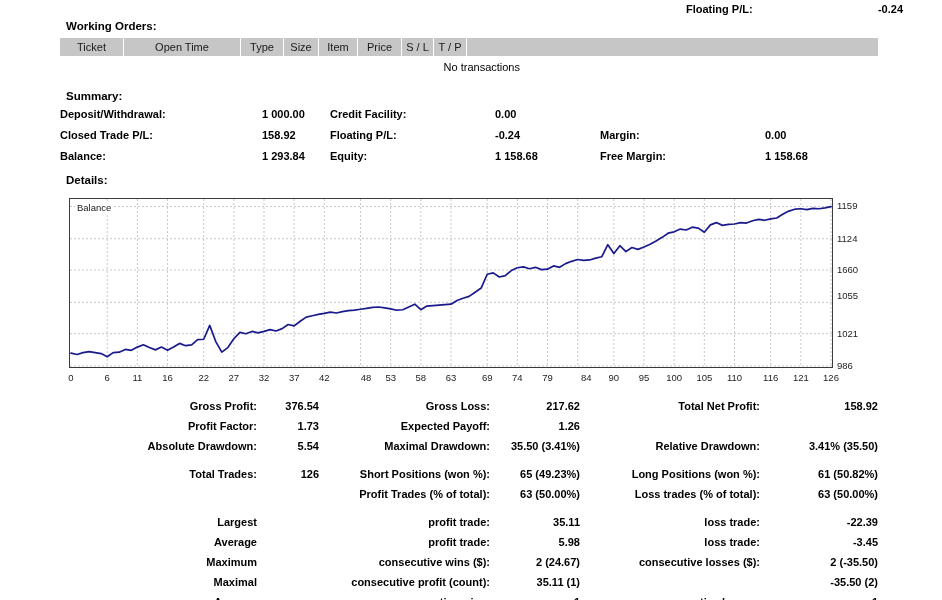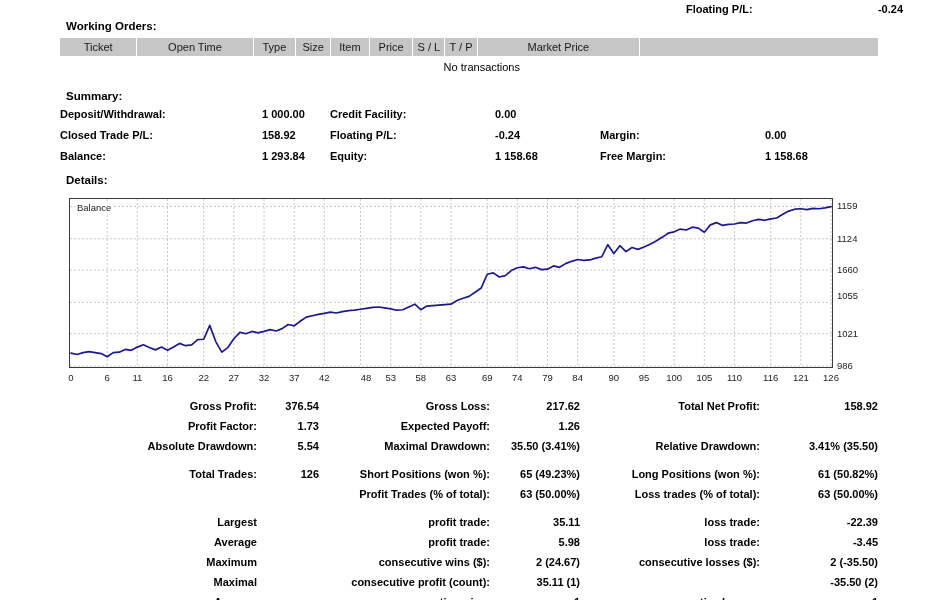--- a/index.html
+++ b/index.html
@@ -155,29 +155,28 @@
 <body>
 
 <div class="abs" id="floating-pl-row">
   <div class="abs lbl" id="floating-pl-label">Floating P/L:</div>
   <div class="abs val" id="floating-pl-value">-0.24</div>
 </div>
 
 <div class="abs section-title" id="working-orders-title">Working Orders:</div>
 
 <div class="abs" id="orders-table">
-    <div class="th" style="width: 78px;">Ticket</div>
+    <div class="th" style="width: 64px;">Ticket</div>
     <div class="th" style="width: 117px;">Open Time</div>
     <div class="th" style="width: 43px;">Type</div>
     <div class="th" style="width: 35px;">Size</div>
     <div class="th" style="width: 39px;">Item</div>
     <div class="th" style="width: 44px;">Price</div>
     <div class="th" style="width: 32px;">S / L</div>
     <div class="th" style="width: 33px;">T / P</div>
-    <div class="th" style="width: 163px;">Market Price</div>
     <div class="th" style="width: 240px;"></div>
   </div>
 
 <div class="abs" id="no-transactions">No transactions</div>
 
 <div class="abs section-title" id="summary-title">Summary:</div>
 <div id="summary-rows">
     <div class="abs lbl c1-lbl" style="top: 108px;">Deposit/Withdrawal:</div>
     <div class="abs val c1-val" style="top: 108px;">1 000.00</div>
     <div class="abs lbl c2-lbl" style="top: 108px;">Credit Facility:</div>
@@ -247,21 +246,21 @@
       <div class="xtick" style="left: 190.016px; width: 28px;">32</div>
       <div class="xtick" style="left: 220.175px; width: 28px;">37</div>
       <div class="xtick" style="left: 250.333px; width: 28px;">42</div>
       <div class="xtick" style="left: 292px; width: 28px;">48</div>
       <div class="xtick" style="left: 316.683px; width: 28px;">53</div>
       <div class="xtick" style="left: 346.841px; width: 28px;">58</div>
       <div class="xtick" style="left: 377px; width: 28px;">63</div>
       <div class="xtick" style="left: 413.19px; width: 28px;">69</div>
       <div class="xtick" style="left: 443.349px; width: 28px;">74</div>
       <div class="xtick" style="left: 473.508px; width: 28px;">79</div>
-      <div class="xtick" style="left: 503.667px; width: 28px;">84</div>
+      <div class="xtick" style="left: 503.667px; width: 28px; text-align: right;">84</div>
       <div class="xtick" style="left: 539.857px; width: 28px;">90</div>
       <div class="xtick" style="left: 570.016px; width: 28px;">95</div>
       <div class="xtick" style="left: 600.175px; width: 28px;">100</div>
       <div class="xtick" style="left: 630.333px; width: 28px;">105</div>
       <div class="xtick" style="left: 660.492px; width: 28px;">110</div>
       <div class="xtick" style="left: 696.683px; width: 28px;">116</div>
       <div class="xtick" style="left: 726.841px; width: 28px;">121</div>
       <div class="xtick" style="left: 757px; width: 28px;">126</div>
     </div>
   <div id="chart-yticks">

